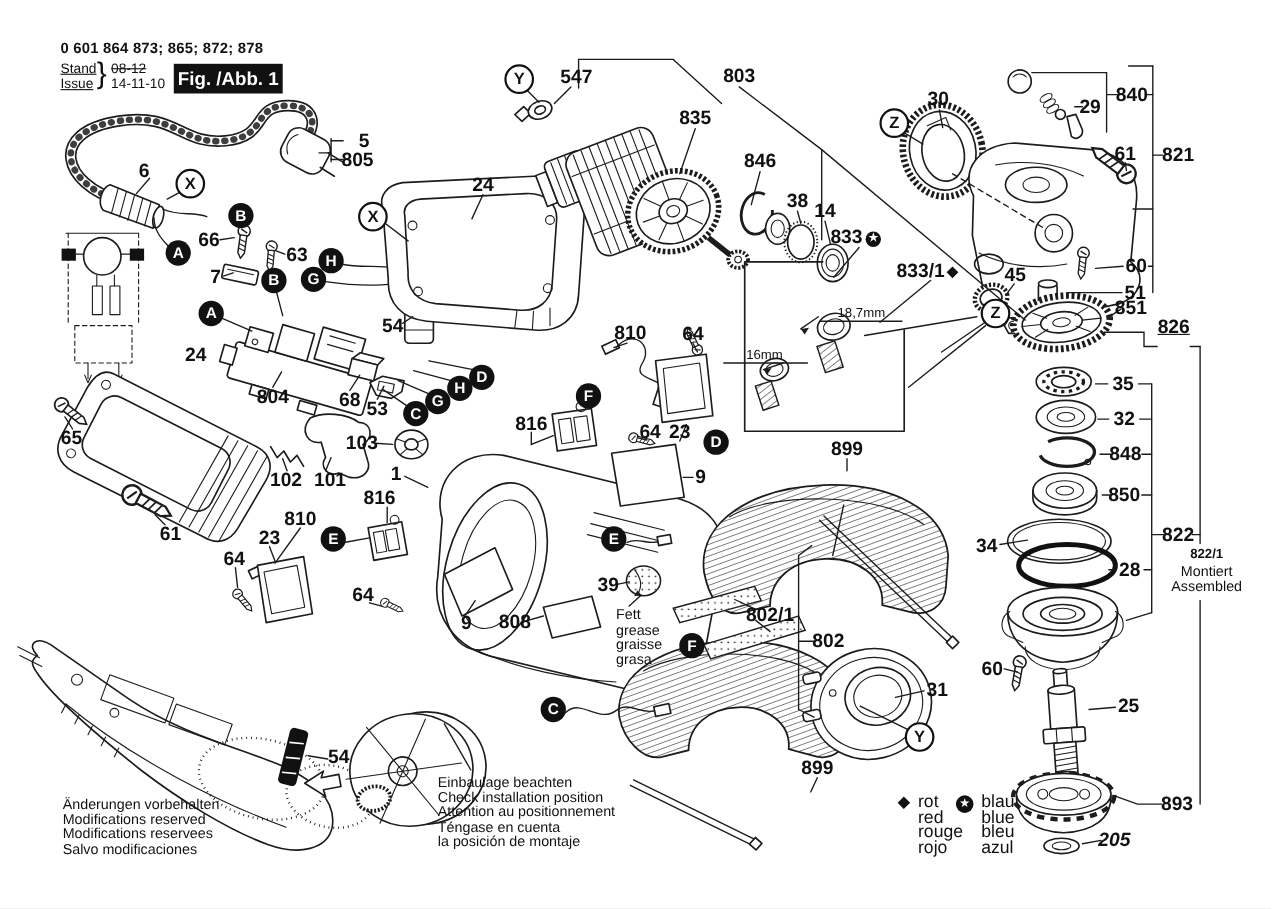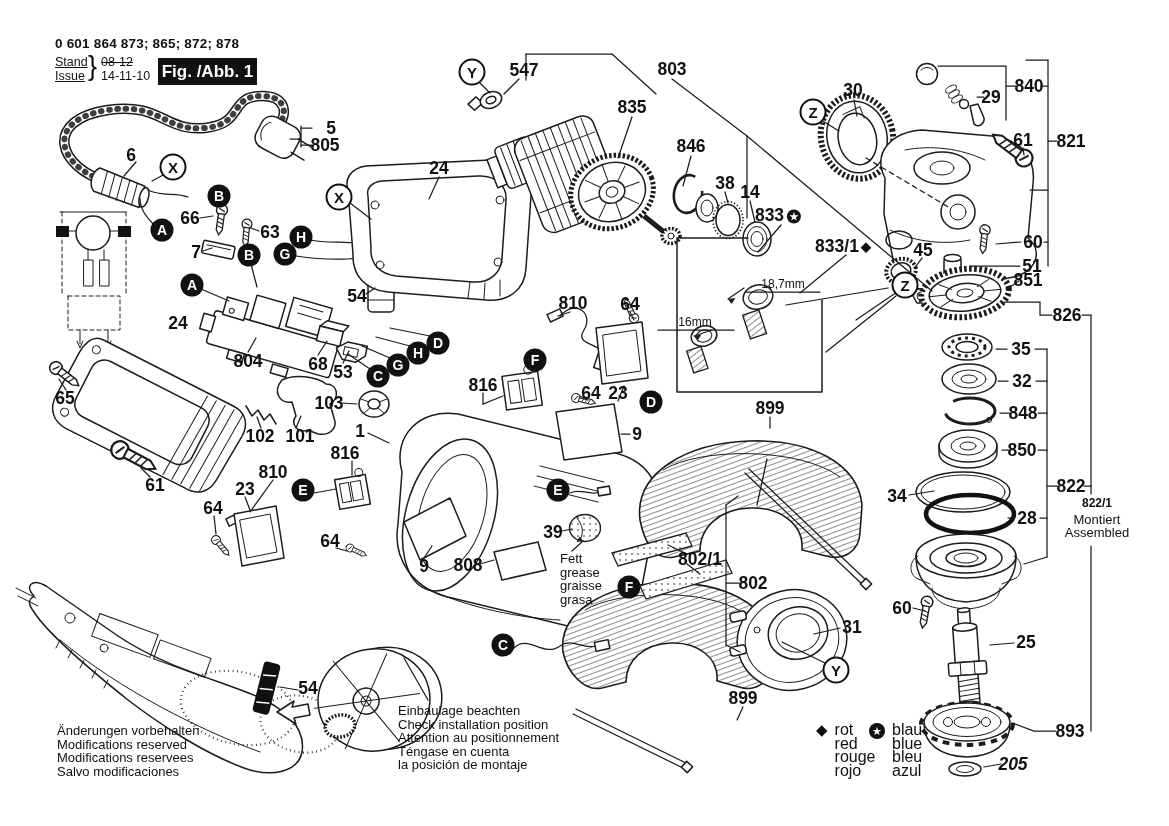--- a/index.html
+++ b/index.html
@@ -647,21 +647,21 @@
       <div class="callout" style="left: 853px; top: 90px; position: absolute;">30</div>
       <div class="callout" style="left: 991px; top: 97px; position: absolute;">29</div>
       <div class="callout" style="left: 1029px; top: 86px; position: absolute;">840</div>
       <div class="callout" style="left: 1023px; top: 140px; position: absolute;">61</div>
       <div class="callout" style="left: 1071px; top: 141px; position: absolute;">821</div>
       <div class="callout" style="left: 843px; top: 246px; position: absolute;">833/1<span class="sym-diamond">◆</span></div>
       <div class="callout" style="left: 923px; top: 250px; position: absolute;">45</div>
       <div class="callout" style="left: 1033px; top: 242px; position: absolute;">60</div>
       <div class="callout" style="left: 1032px; top: 266px; position: absolute;">51</div>
       <div class="callout" style="left: 1028px; top: 280px; position: absolute;">851</div>
-      <div class="callout" style="left: 1067px; top: 315px; position: absolute;">826</div>
+      <div class="callout" style="left: 1067px; top: 297px; position: absolute; text-decoration: underline;">826</div>
       <div class="callout" style="left: 1021px; top: 349px; position: absolute;">35</div>
       <div class="callout" style="left: 1022px; top: 381px; position: absolute;">32</div>
       <div class="callout" style="left: 1023px; top: 413px; position: absolute;">848</div>
       <div class="callout" style="left: 1022px; top: 450px; position: absolute;">850</div>
       <div class="callout" style="left: 897px; top: 496px; position: absolute;">34</div>
       <div class="callout" style="left: 1027px; top: 518px; position: absolute;">28</div>
       <div class="callout" style="left: 1071px; top: 486px; position: absolute;">822</div>
       <div class="callout" style="left: 770px; top: 408px; position: absolute;">899</div>
       <div class="callout" style="left: 178px; top: 323px; position: absolute;">24</div>
       <div class="callout" style="left: 65px; top: 398px; position: absolute;">65</div>

